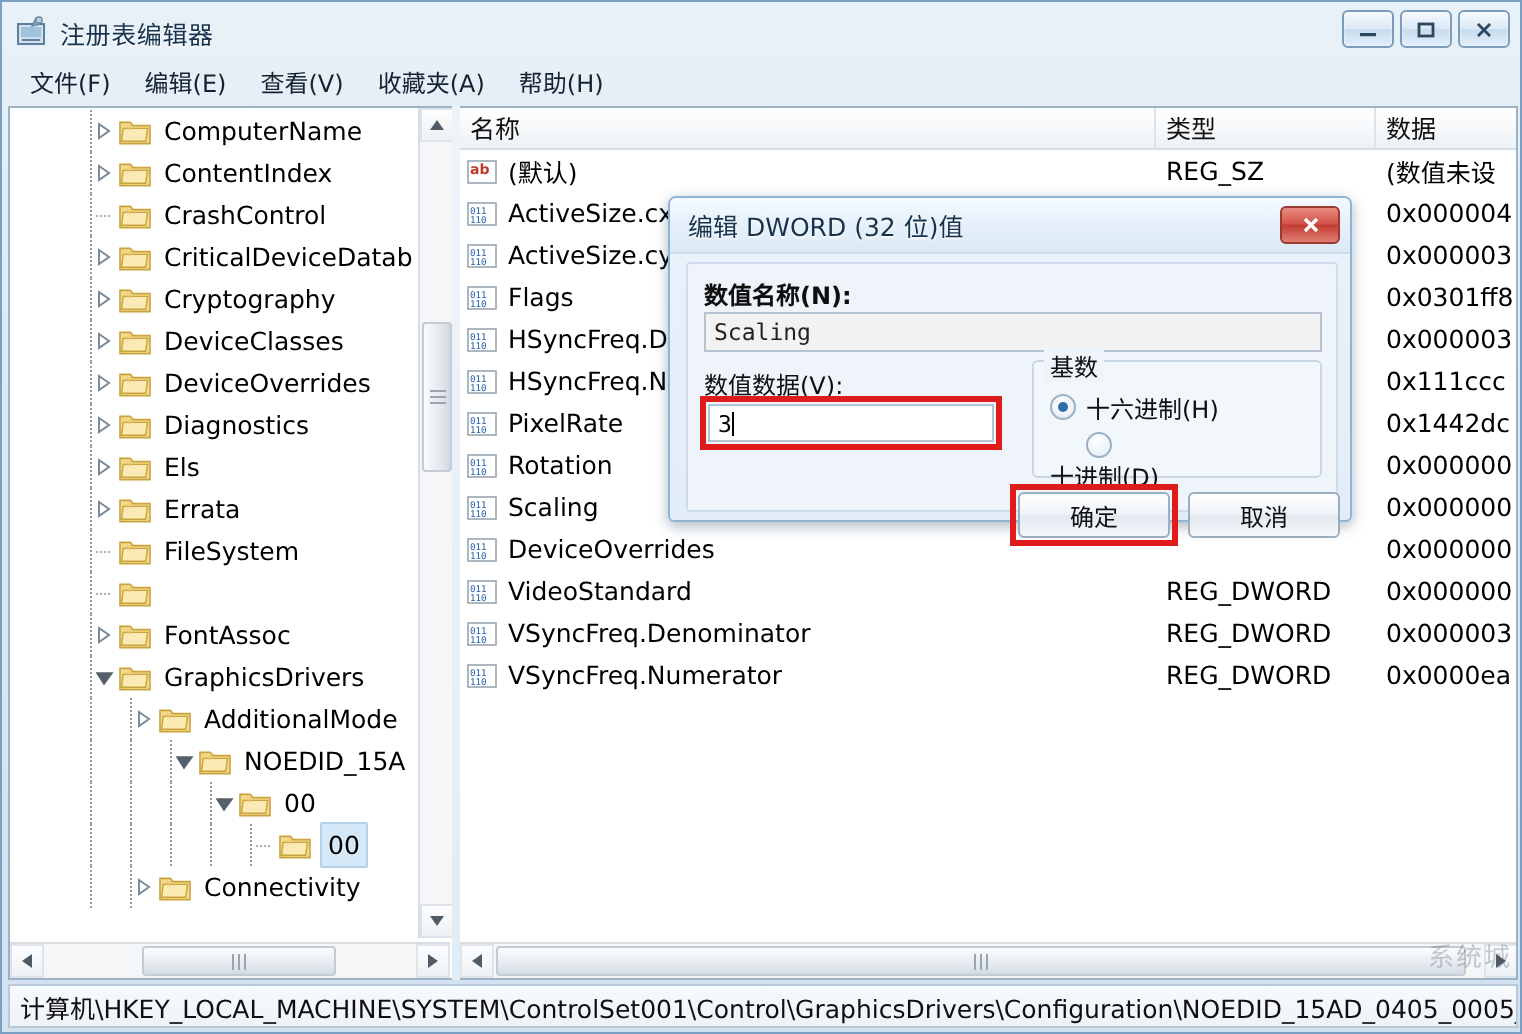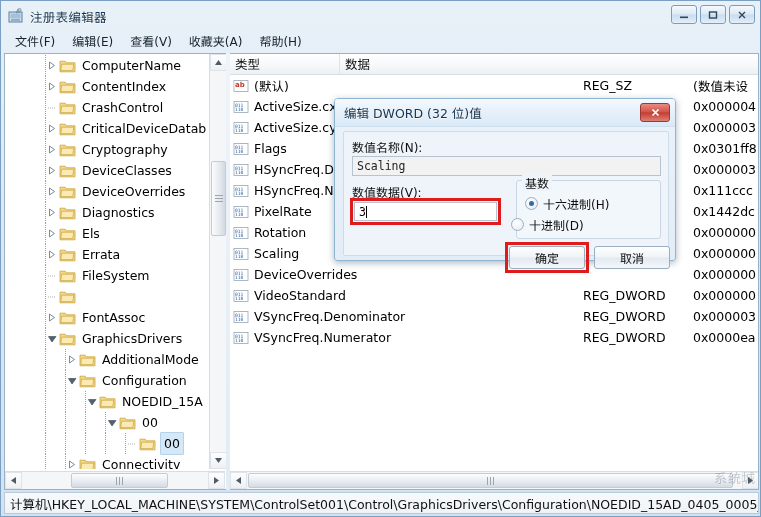--- a/index.html
+++ b/index.html
@@ -627,36 +627,20 @@
             <span class="tfolder"><svg width="17" height="15" viewBox="0 0 17 15">
                 <path d="M1 3.2h5.2l1.3 1.6H16v9H1z" fill="#f5d98a" stroke="#c9a33f" stroke-width=".8"></path>
                 <path d="M2.6 6.2h12.2l-1 6.4H1.8z" fill="#fbeab4" stroke="#c9a33f" stroke-width=".7"></path>
                 <path d="M4.4 4.6h2.3v2.4H4.4z" fill="#e8c96e" opacity=".55"></path>
               </svg></span>
             <span class="tlabel">AdditionalMode</span>
           </div>
           <div class="tnode">
             <span class="guide" style="left: 8px;"></span>
             <span class="guide" style="left: 28px;"></span>
-            <span style="display: inline-block; flex: 0 0 auto; width: 28px;"></span>
-            <span class="twist">
-              <svg width="9" height="8" viewBox="0 0 9 8">
-                <path d="M0.5 1.5 L8 1.5 L4 7 Z" fill="#54616d" stroke="#54616d" stroke-width=".8"></path>
-              </svg>
-            </span>
-            <span class="tfolder"><svg width="17" height="15" viewBox="0 0 17 15">
-                <path d="M1 3.2h5.2l1.3 1.6H16v9H1z" fill="#f5d98a" stroke="#c9a33f" stroke-width=".8"></path>
-                <path d="M2.6 6.2h12.2l-1 6.4H1.8z" fill="#fbeab4" stroke="#c9a33f" stroke-width=".7"></path>
-                <path d="M4.4 4.6h2.3v2.4H4.4z" fill="#e8c96e" opacity=".55"></path>
-              </svg></span>
-            <span class="tlabel">Configuration</span>
-          </div>
-          <div class="tnode">
-            <span class="guide" style="left: 8px;"></span>
-            <span class="guide" style="left: 28px;"></span>
             <span class="guide" style="left: 48px;"></span>
             <span style="display: inline-block; flex: 0 0 auto; width: 48px;"></span>
             <span class="twist">
               <svg width="9" height="8" viewBox="0 0 9 8">
                 <path d="M0.5 1.5 L8 1.5 L4 7 Z" fill="#54616d" stroke="#54616d" stroke-width=".8"></path>
               </svg>
             </span>
             <span class="tfolder"><svg width="17" height="15" viewBox="0 0 17 15">
                 <path d="M1 3.2h5.2l1.3 1.6H16v9H1z" fill="#f5d98a" stroke="#c9a33f" stroke-width=".8"></path>
                 <path d="M2.6 6.2h12.2l-1 6.4H1.8z" fill="#fbeab4" stroke="#c9a33f" stroke-width=".7"></path>
@@ -757,20 +741,21 @@
               <path d="M0 0 L5 3.5 L0 7 Z" fill="#4f5b66"></path>
             </svg>
         </div>
       </div>
     </div>
 
     <div class="splitter"></div>
 
     <div class="pane-right">
       <div class="lv-header">
+        <div class="lv-col c-name">名称</div>
         <div class="lv-col c-type">类型</div>
         <div class="lv-col c-data">数据</div>
       </div>
       <div class="lv-body" id="list-container">
           <div class="lv-row">
             <div class="cell-name">
               <span class="vicon"><svg width="16" height="16" viewBox="0 0 16 16">
                   <rect x="1" y="2.5" width="14" height="11" fill="#ffffff" stroke="#9aa6b1" stroke-width=".8"></rect>
                   <rect x="1.5" y="3" width="9.5" height="6.5" fill="#fff"></rect>
                   <text x="2" y="9" font-family="DejaVu Sans, sans-serif" font-size="7" font-weight="bold" fill="#c0392b">ab</text>
@@ -952,37 +937,37 @@
     <div class="dlg-title">
       <span class="dlg-title-text">编辑 DWORD (32 位)值</span>
       <div class="dlg-close">
         <svg width="13" height="11" viewBox="0 0 13 11">
           <path d="M3.5 2.5 L9.5 8.5 M9.5 2.5 L3.5 8.5" stroke="#ffffff" stroke-width="1.7" fill="none"></path>
         </svg>
       </div>
     </div>
 
     <div class="dlg-inner">
-      <span class="lbl" style="left:8px; top:6px;">数值名称(N):</span>
+      <span class="lbl" style="left:8px; top:6px;font-weight:bold;">数值名称(N):</span>
 
       <div class="txtbox" style="left:8px; top:24px; width:309px; height:20px;">Scaling</div>
 
       <span class="lbl" style="left:8px; top:51px;">数值数据(V):</span>
 
       <div class="txtbox editable" style="left:10px; top:70px; width:143px; height:19px;"><span>3</span><span class="caret"></span></div>
       <div class="redbox" style="left:6px; top:66px; width:151px; height:27px;"></div>
 
       <div class="groupbox" style="left:172px; top:48px; width:145px; height:59px;"></div>
       <span class="group-title" style="left:178px; top:42px;">基数</span>
 
       <div class="radio-row" style="left:181px; top:63px;">
         <span class="radio checked"></span>
         <span>十六进制(H)</span>
       </div>
-      <div class="radio-row" style="left:167px; top:84px;">
+      <div class="radio-row" style="left:181px; top:84px;flex-direction:column;">
         <span class="radio"></span>
         <span>十进制(D)</span>
       </div>
 
       <div class="dlgbtn" style="left:165px; top:114px; width:76px;">确定</div>
       <div class="redbox" style="left:161px; top:110px; width:84px; height:31px;"></div>
 
       <div class="dlgbtn" style="left:250px; top:114px; width:76px;">取消</div>
     </div>
   </div>

